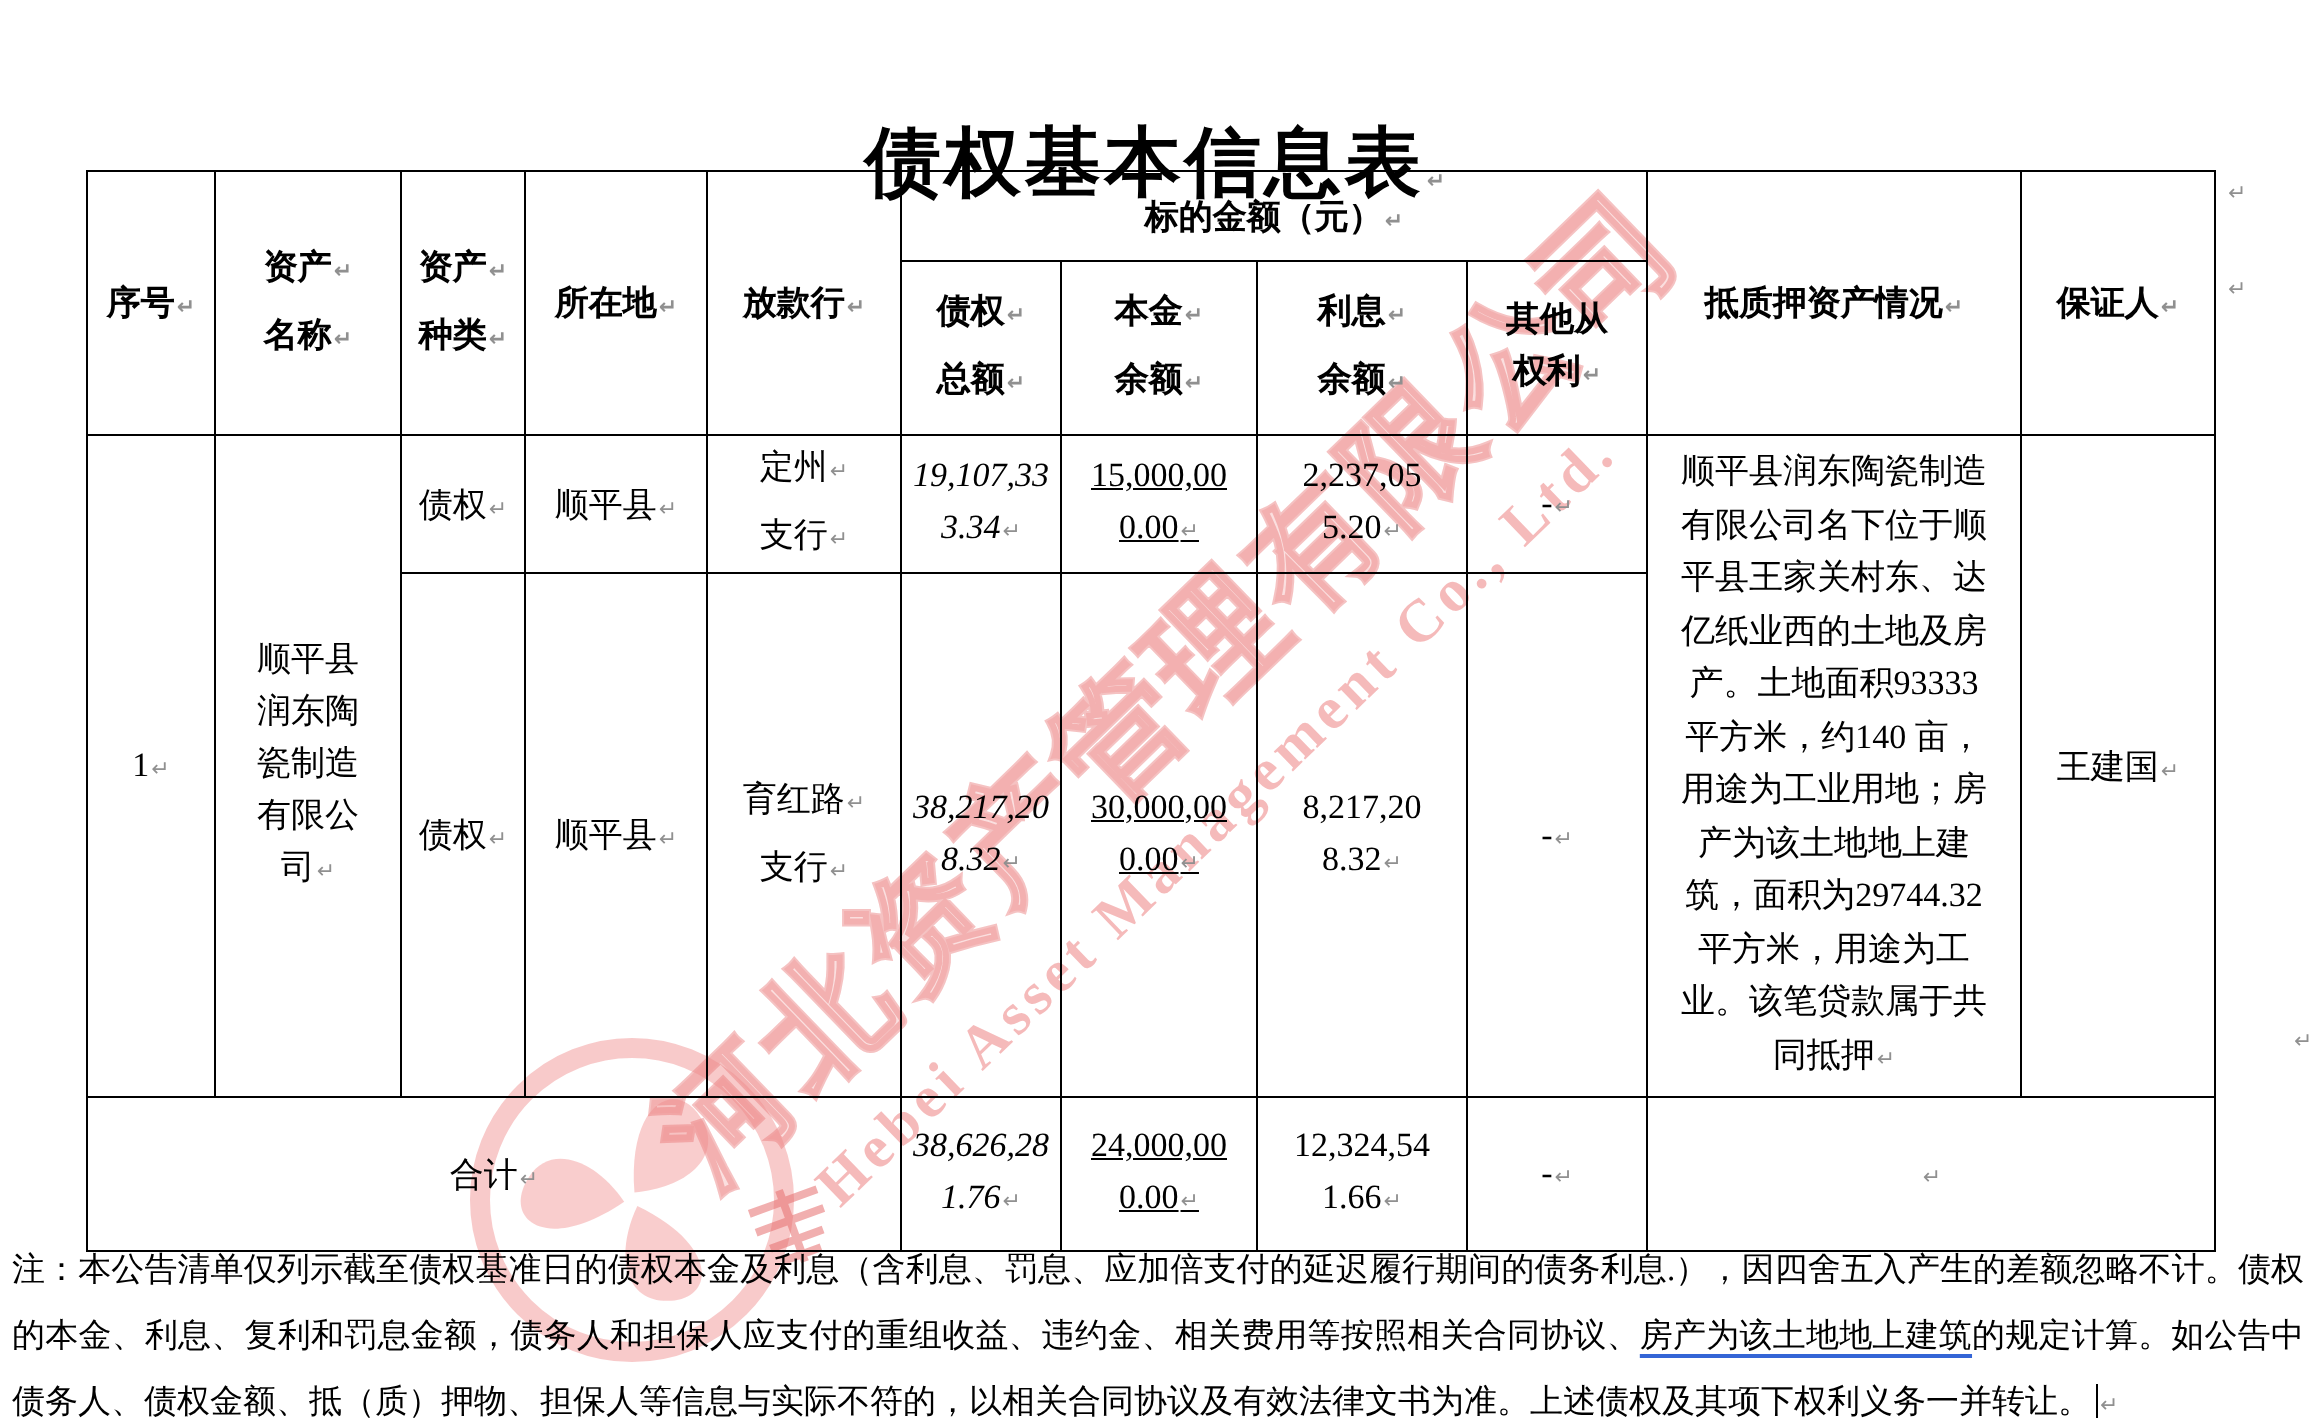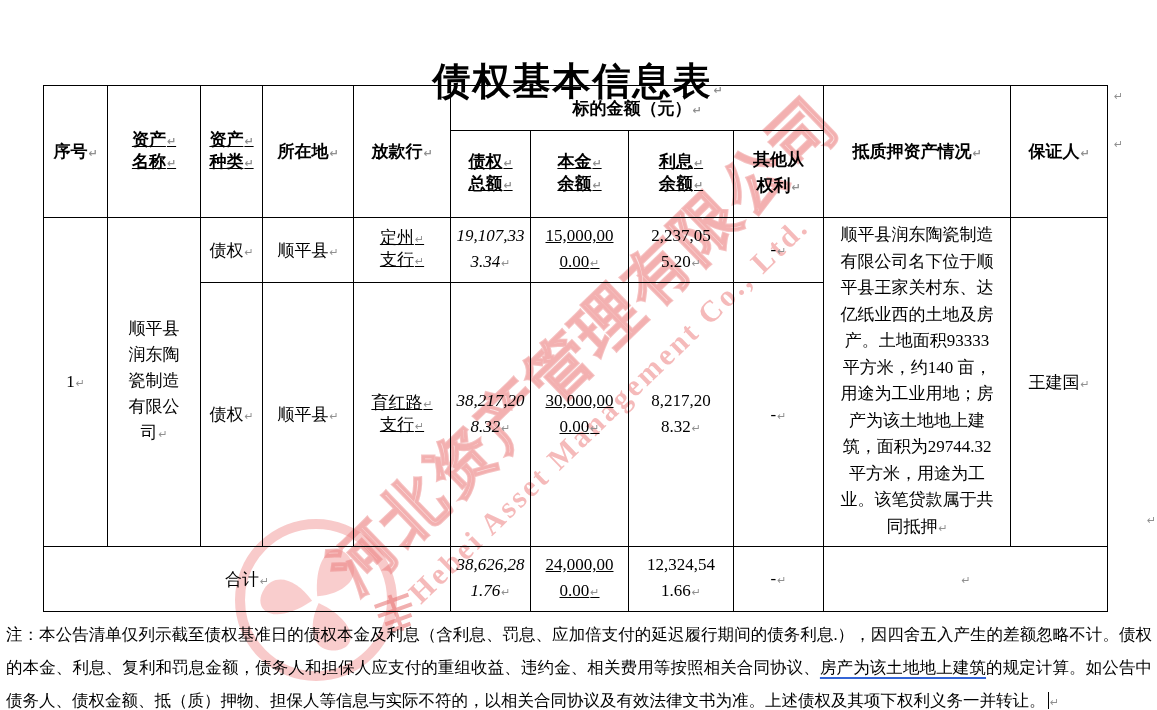--- a/index.html
+++ b/index.html
@@ -22,26 +22,26 @@
   .doc-title { position:absolute; top:20px; left:0; width:100%; text-align:center;
                font-size:38px; font-weight:bold; letter-spacing:2px; color:#000;margin-top:36px; }
 
   .pc { color:#909090; font-size:11px; font-family:"DejaVu Sans",sans-serif; margin-left:1px; }
 
   table.main { position:absolute; left:43px; top:85px; width:1064px;
                border-collapse:collapse; table-layout:fixed; background:transparent; }
   table.main th, table.main td { border:1px solid #000; text-align:center; vertical-align:middle;
                font-size:17px; color:#000; background:transparent; }
   table.main th { font-weight:bold; }
-  .line { display:block; line-height:20px;text-decoration:underline; }
+  .line { display:block; line-height:32px; }
   tr.hr1 { height:45px; }
   tr.hr2 { height:55px; }
   tr.r1  { height:65px; }
   tr.r2  { height:262px; }
-  tr.rt  { height:65px; }
+  tr.rt  { height:77px; }
 
   td.num { word-break:break-all; line-height:26px; }
   td.c-claim { padding:0 2px;font-style:italic; }
   td.c-principal { padding:0 10px;text-decoration:underline; }
   td.c-interest { padding:0 16px; }
   td.c-assetname { padding:0 17px; line-height:26px; }
   td.c-collateral { padding:4px 14px; line-height:26.5px; text-align:center; }
   th.c-other { padding:16px 12px; line-height:26px; }
 
   .wavy { text-decoration-style:wavy; text-decoration-color:#3b6fd4;

